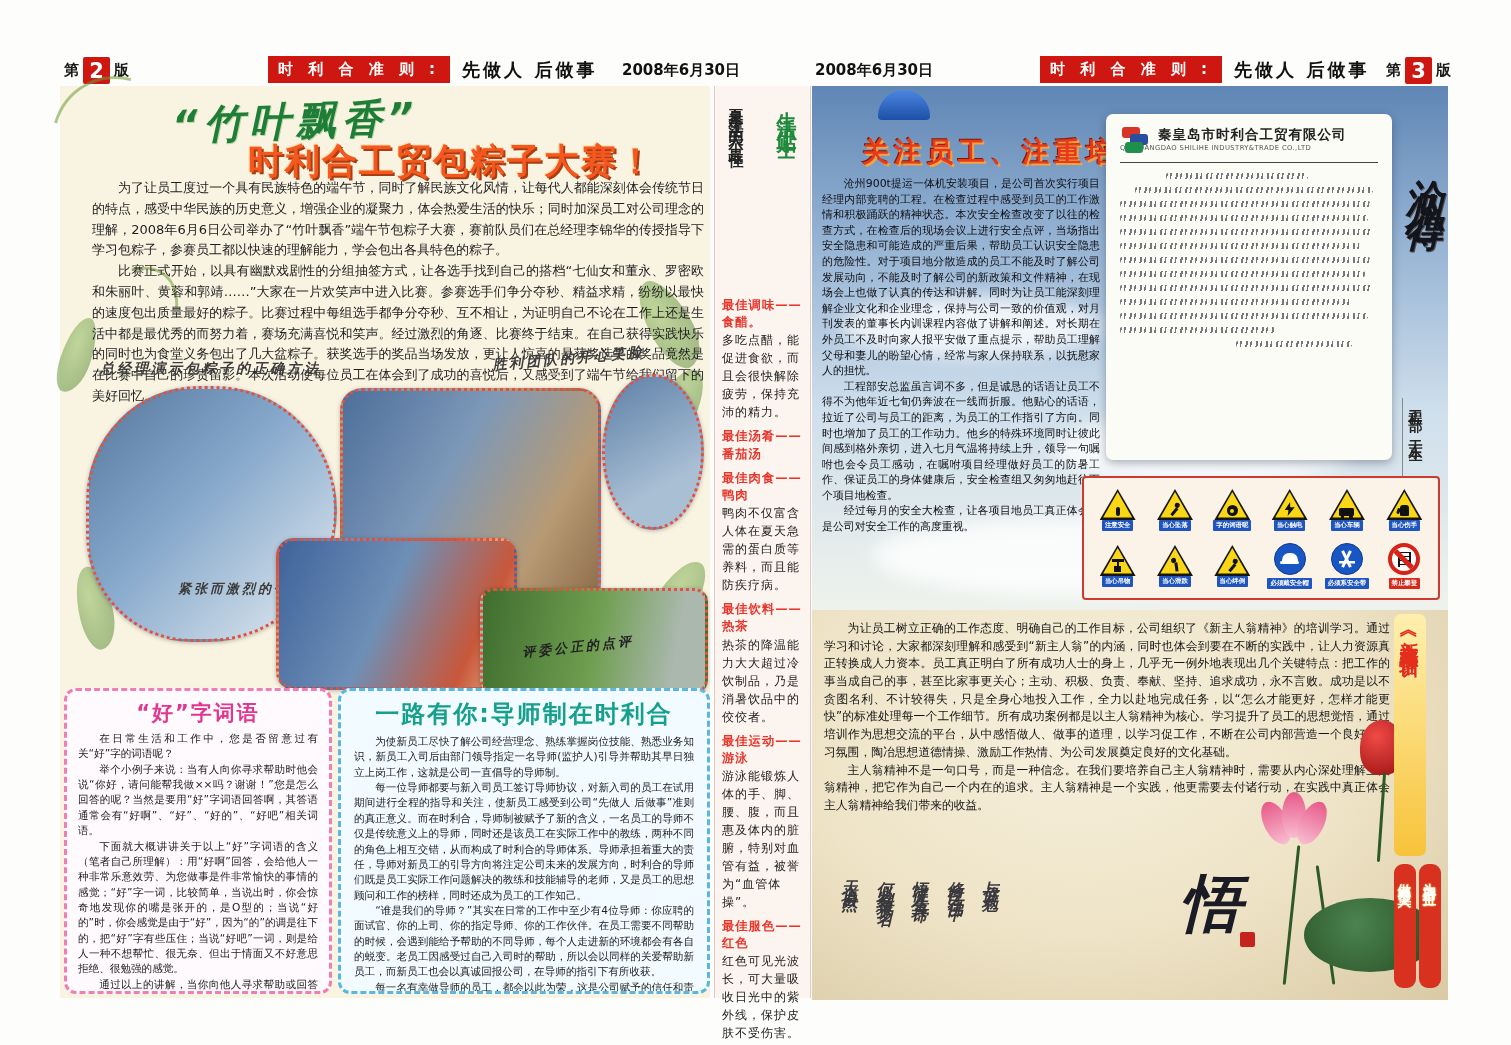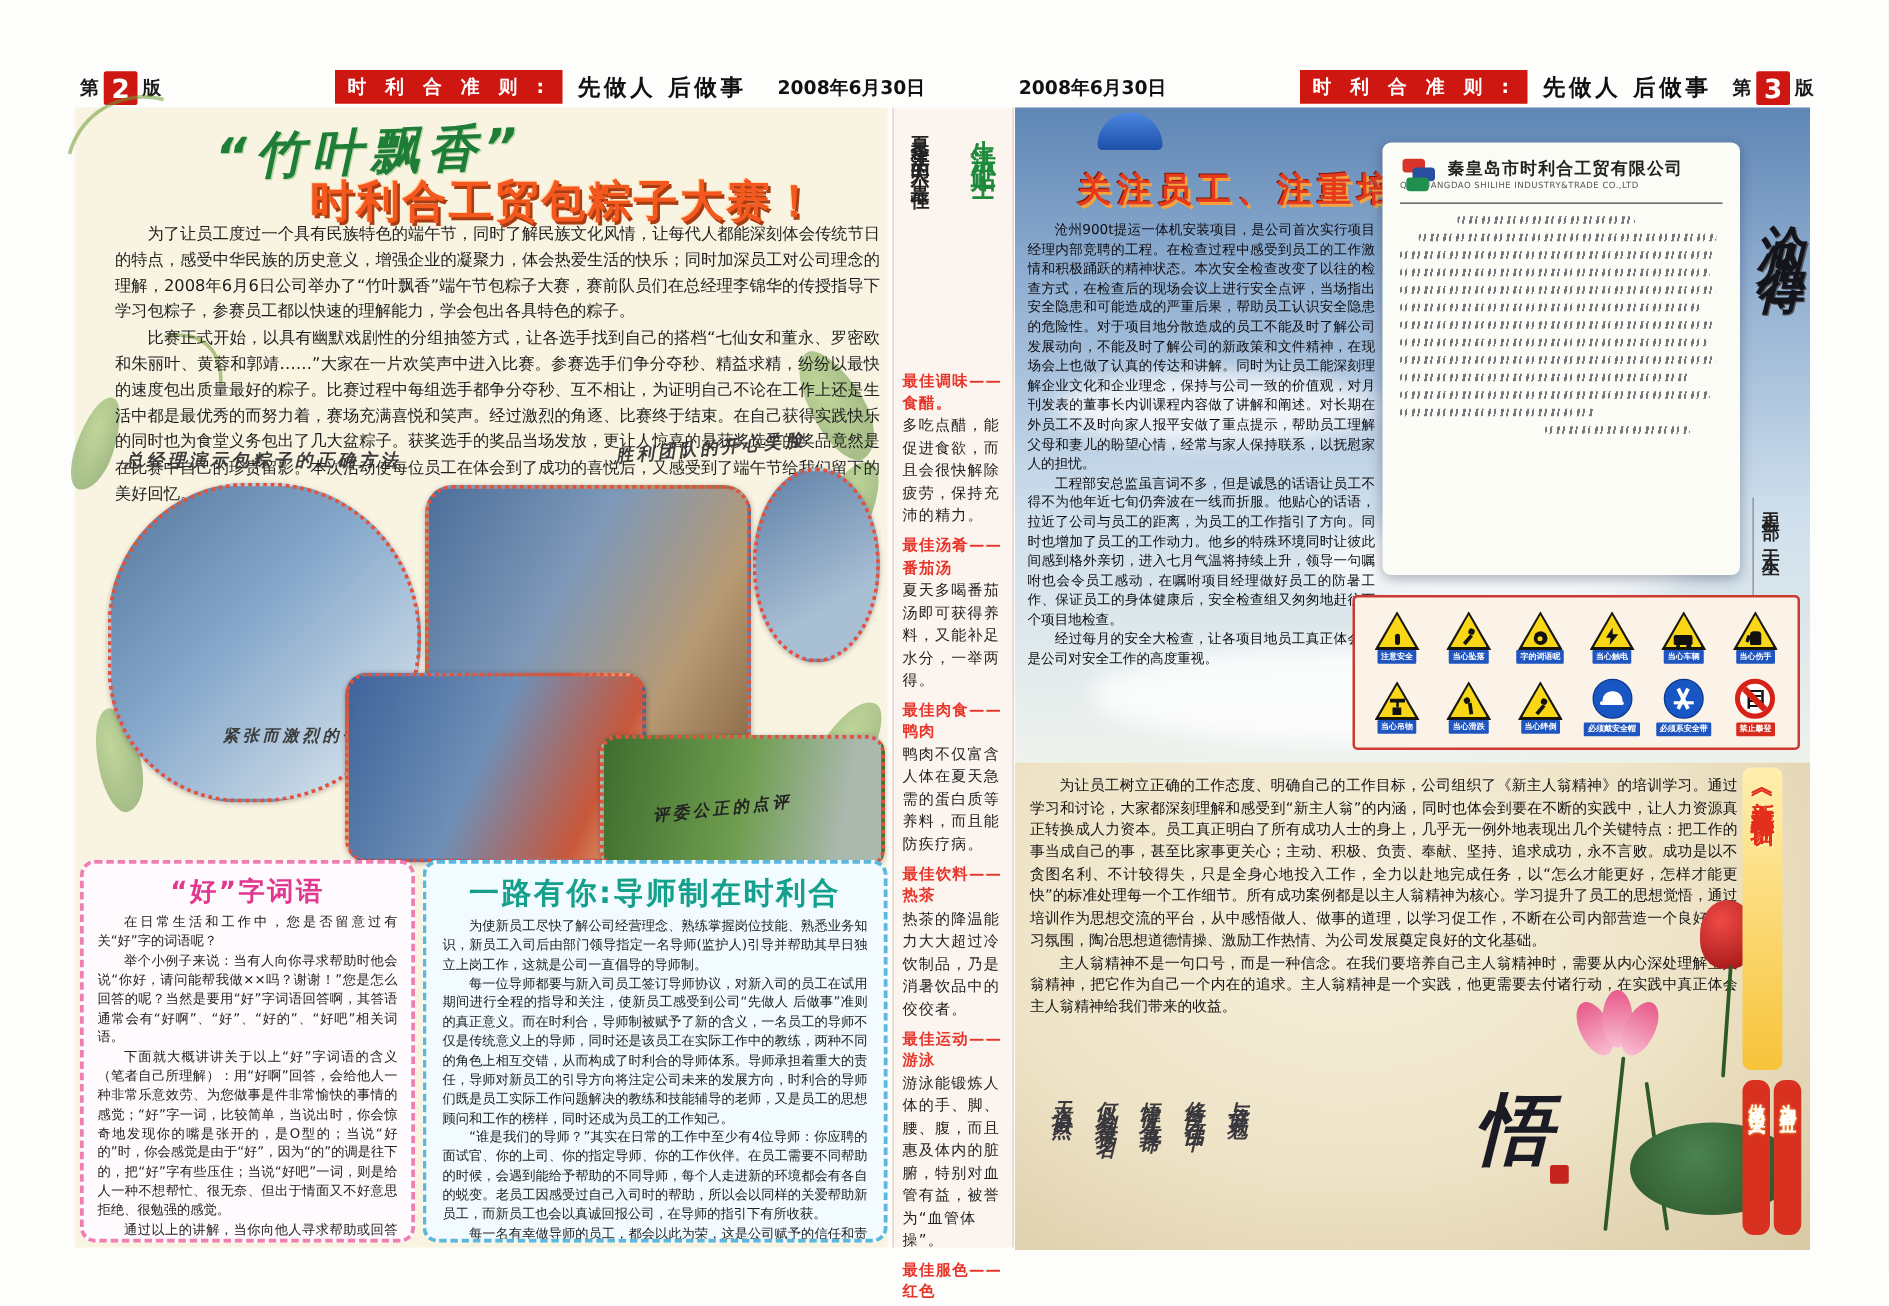--- a/index.html
+++ b/index.html
@@ -208,21 +208,20 @@
 
   <div class="abs tips">
     <div style="position:relative;height:196px;">
       <div class="abs vert tips-badge" style="right:2px;top:2px;height:190px;">生活小贴士</div>
       <div class="abs vert tips-title" style="left:4px;top:2px;height:190px;">夏季生活的六个「最佳」</div>
     </div>
     <div>
       <div class="tip-h">最佳调味——食醋。</div>
       <div class="tip-b">多吃点醋，能促进食欲，而且会很快解除疲劳，保持充沛的精力。</div>
       <div class="tip-h">最佳汤肴——番茄汤</div>
-      <div class="tip-b">夏天多喝番茄汤即可获得养料，又能补足水分，一举两得。</div>
       <div class="tip-h">最佳肉食——鸭肉</div>
       <div class="tip-b">鸭肉不仅富含人体在夏天急需的蛋白质等养料，而且能防疾疗病。</div>
       <div class="tip-h">最佳饮料——热茶</div>
       <div class="tip-b">热茶的降温能力大大超过冷饮制品，乃是消暑饮品中的佼佼者。</div>
       <div class="tip-h">最佳运动——游泳</div>
       <div class="tip-b">游泳能锻炼人体的手、脚、腰、腹，而且惠及体内的脏腑，特别对血管有益，被誉为“血管体操”。</div>
       <div class="tip-h">最佳服色——红色</div>
       <div class="tip-b">红色可见光波长，可大量吸收日光中的紫外线，保护皮肤不受伤害。</div>
     </div>
   </div>

